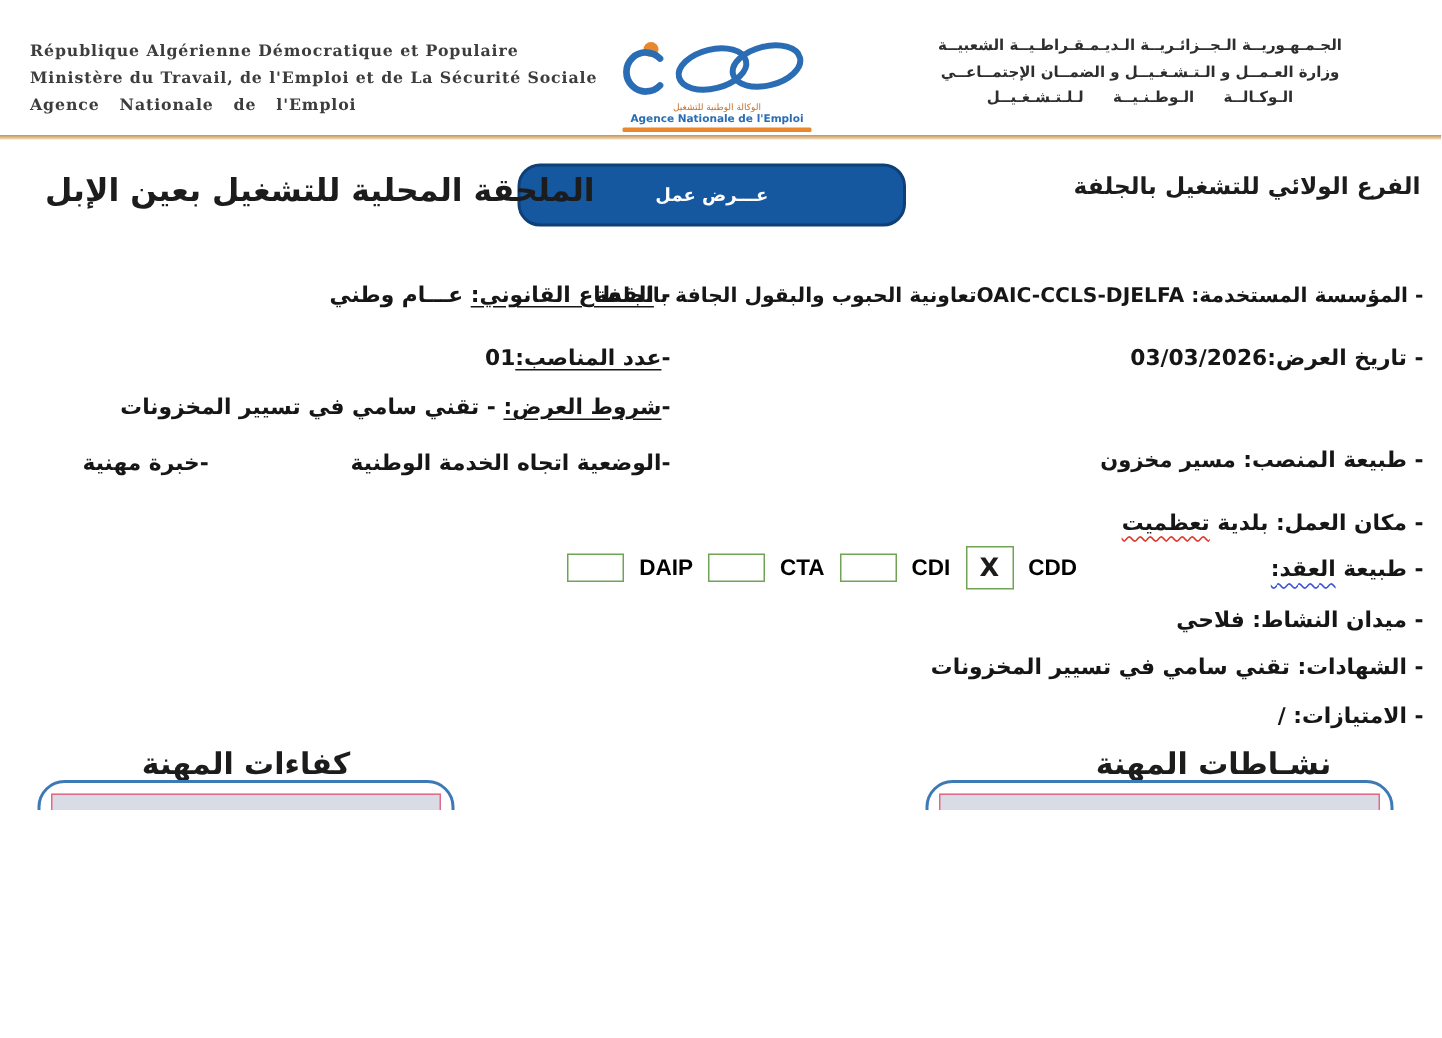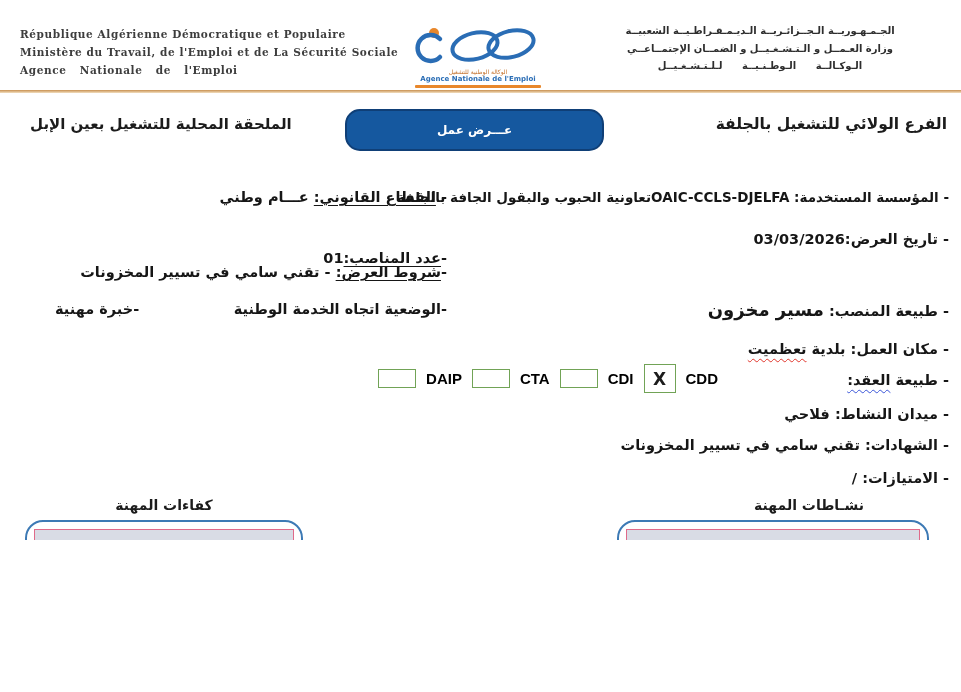--- a/index.html
+++ b/index.html
@@ -20,50 +20,50 @@
   }
   .ar-header .l3 { word-spacing:16px; }
   .logo-wrap { position:absolute; left:406px; top:24px; width:144px; text-align:center; }
   .logo-cap-ar { font-size:6px; color:#c4702a; line-height:1.2; direction:rtl; }
   .logo-cap-fr { font-size:7px; color:#2a6db5; font-weight:bold; line-height:1.3; }
   .logo-bar { height:3px; background:#e8872b; width:126px; margin:1px auto 0; border-radius:1px; }
   .hr-tan { position:absolute; top:90px; left:0; right:0; height:3px;
     background:linear-gradient(to bottom,#c89050,#f2dfc0); }
   
   .t-right { position:absolute; right:14px; top:115px; direction:rtl; font-weight:bold; font-size:15.5px; }
-  .t-left  { position:absolute; left:30px;  top:115px; direction:rtl; font-weight:bold; font-size:15px; }
+  .t-left  { position:absolute; left:30px;  top:115px; direction:rtl; font-weight:bold; font-size:21px; }
   .banner {
     position:absolute; left:345px; top:109px; width:255px; height:38px;
     background:#15589f; border:2px solid #0f3f77; border-radius:15px;
     display:flex; align-items:center; justify-content:center;
     color:#ffffff; font-weight:bold; font-size:12px; direction:rtl;
   }
   
   .row { position:absolute; direction:rtl; font-weight:bold; font-size:14.5px;
          color:#161616; white-space:nowrap; }
   .r-col { right:12px; }
   .l-col { right:514px; }
   .u  { text-decoration:underline; text-underline-offset:3px; }
   .wr { text-decoration:underline; text-decoration-style:wavy; text-decoration-color:#e0362c;
         text-decoration-thickness:1px; text-underline-offset:4px; }
   .wb { text-decoration:underline; text-decoration-style:wavy; text-decoration-color:#3a55d8;
         text-decoration-thickness:1px; text-underline-offset:4px;text-align:right; }
-  .lg { font-size:18px; letter-spacing:0.5px; }
+  .lg { font-size:14px; letter-spacing:0.5px; }
   
   .cb-row { position:absolute; right:243px; top:364px; direction:rtl;
             display:flex; align-items:center; gap:10px; }
   .cb-label { direction:ltr; font-family:"Liberation Sans", sans-serif;
               font-weight:bold; font-size:15px; color:#000000; }
   .cbx { width:38px; height:19px; border:1.6px solid #71a356; background:#fff;
          display:inline-flex; align-items:center; justify-content:center;
          font-weight:bold; font-size:15px; box-sizing:border-box; }
   .cbx.big { width:32px; height:29px; font-size:17px; }
   
   .sec-title { position:absolute; top:497px; direction:rtl; font-weight:bold;
-               font-size:14px; text-align:center; }
+               font-size:20px; text-align:center; }
   .obox { position:absolute; top:520px; height:130px; border:2px solid #3d7ab5;
           border-radius:18px; box-sizing:border-box; background:#fff; }
   .ibox { position:absolute; inset:7px; border:1.5px solid #e06a8a; background:#d9dce5;
           display:flex; align-items:center; justify-content:center;
           font-weight:bold; font-size:21px; font-style:italic; }
   
   .f-orange { position:absolute; top:667px; left:8px; right:8px; height:4px;
               background:#e8742a; border-radius:2px; }
   .badge { position:absolute; top:656px; left:538px; height:28px; padding:0 16px;
            background:#ffffff; border:1.6px solid #7ab648; border-radius:8px;
@@ -147,21 +147,21 @@
   </div>
 
   <div class="row r-col" style="top:470px;">
     <span>- الامتيازات: </span><span>/</span>
   </div>
 
   <div class="row l-col" style="top:189px;">
     <span>- </span><span class="u">القطاع القانوني:</span><span> عـــام وطني</span>
   </div>
 
-  <div class="row l-col" style="top:231px;margin-top:19px;">
+  <div class="row l-col" style="top:231px;">
     <span>-</span><span class="u">عدد المناصب:</span><span dir="ltr">01</span>
   </div>
 
   <div class="row l-col" style="top:264px;">
     <span>-</span><span class="u">شروط العرض:</span><span> - تقني سامي في تسيير المخزونات</span>
   </div>
 
   <div class="row l-col" style="top:301px;">-الوضعية اتجاه الخدمة الوطنية</div>
   <div class="row" style="top:301px; left:55px; right:auto;">-خبرة مهنية</div>
 

